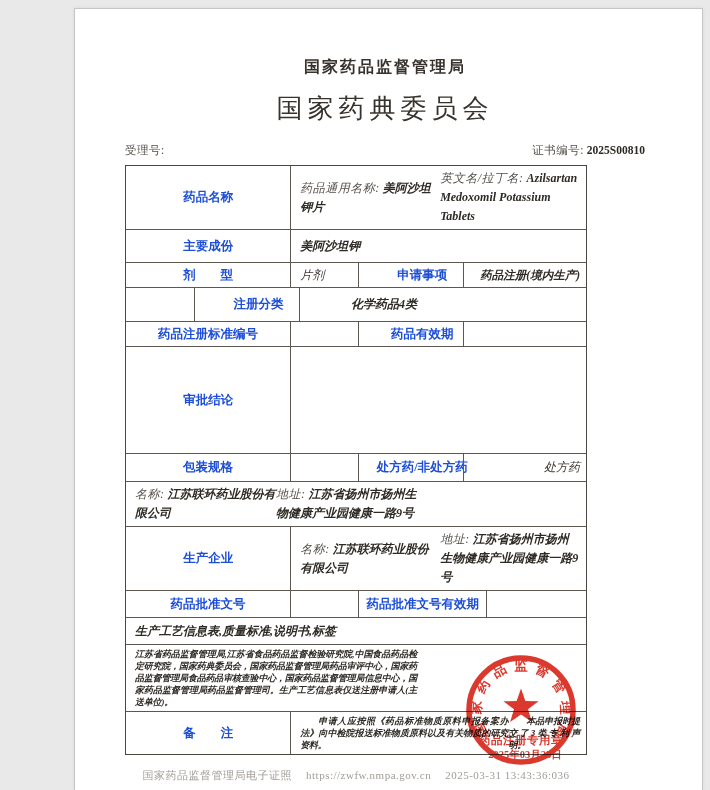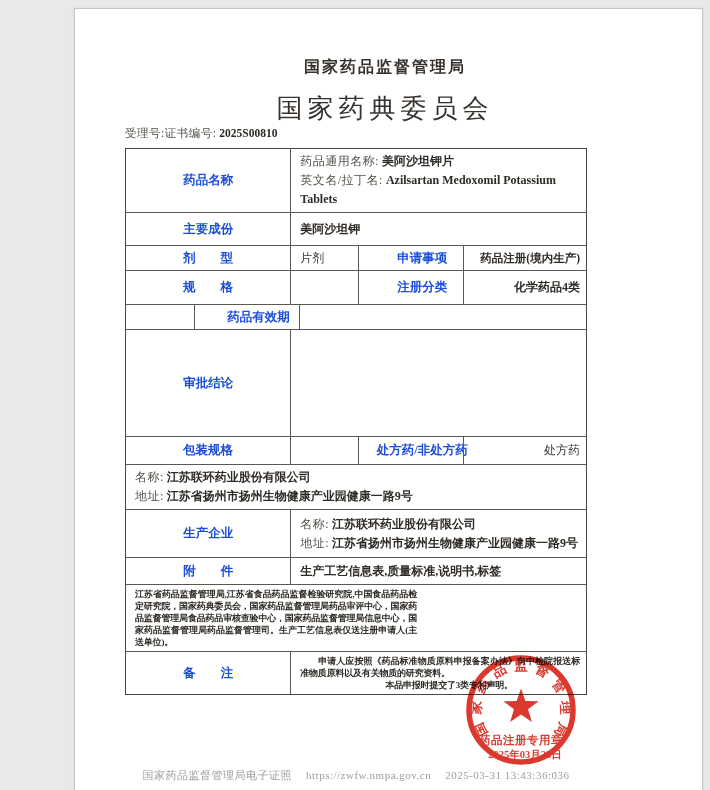--- a/index.html
+++ b/index.html
@@ -21,41 +21,41 @@
   .content { margin-left:50px; width:520px; }
   .agency-title {
     margin-top:48px; text-align:center;
     font-size:16px; font-weight:bold; letter-spacing:2px; color:#37322d;
   }
   .doc-title {
     margin-top:13px; text-align:center;
     font-size:26px; font-weight:normal; letter-spacing:5px; color:#37322d;
   }
   .meta-row {
-    display:flex; 
+    margin-top:17px; display:flex; justify-content:space-between;
     font-size:11.5px; color:#46413b;
   }
   .meta-row .num { font-weight:bold; color:#2e2a25; }
   .cert-table {
     margin-top:7px; width:462px;
     border:1.4px solid #4a4641;
     font-size:12px;
   }
   .tr { display:flex; border-top:1px solid #5c5751; }
   .tr:first-child { border-top:none; }
   .td { border-left:1px solid #5c5751; display:flex; }
   .td:first-child { border-left:none; }
   .td.lbl {
     align-items:center; justify-content:center;
     font-weight:bold; font-size:12.5px; text-align:center;
     color:#1d4ed8; white-space:nowrap;
   }
   .td.val {
     align-items:center; padding:3px 6px 3px 9px;
-    flex-direction:column; justify-content:center;
+    flex-direction:row; justify-content:center;font-style:italic;
   }
   .td.val > div { width:100%; }
   .w-165 { width:165px; } .w-68 { width:68px; }
   .w-105 { width:105px;padding-left:23px; } .w-124 { width:124px;text-align:right; }
   .w-129 { width:129px; } .w-100 { width:100px; }
   .w-297 { width:297px; }
   .k { color:#55504a; letter-spacing:0.5px; }
   .v { font-weight:bold; color:#2e2a25; }
   .small-lbl { font-size:11.5px; }
   .dense { font-size:9px; line-height:12px; text-align:justify; letter-spacing:-0.2px; }
@@ -125,31 +125,31 @@
         <div class="td val w-68">
           <div><span>片剂</span></div>
         </div>
         <div class="td lbl w-105">申请事项</div>
         <div class="td val w-124" style="white-space:nowrap;padding-left:6px;font-size:11.5px">
           <div><span class="v">药品注册(境内生产)</span></div>
         </div>
       </div>
 
       <div class="tr" style="min-height:34px">
-        <div class="td lbl w-165">规　　格</div>
         <div class="td val w-68">
           <div><span></span></div>
         </div>
         <div class="td lbl w-105">注册分类</div>
         <div class="td val w-124">
           <div><span class="v">化学药品4类</span></div>
         </div>
       </div>
 
       <div class="tr" style="min-height:25px">
+        <div class="td lbl w-165">药品注册标准编号</div>
         <div class="td val w-68">
           <div><span></span></div>
         </div>
         <div class="td lbl w-105">药品有效期</div>
         <div class="td val w-124">
           <div><span></span></div>
         </div>
       </div>
 
       <div class="tr" style="min-height:107px">
@@ -190,23 +190,32 @@
             <span class="k">名称:</span>
             <span class="v">江苏联环药业股份有限公司</span>
           </div>
           <div class="kv-line">
             <span class="k">地址:</span>
             <span class="v">江苏省扬州市扬州生物健康产业园健康一路9号</span>
           </div>
         </div>
       </div>
 
-
       <div class="tr" style="min-height:27px">
-        <div class="td lbl w-165">附　　件</div>
+        <div class="td lbl w-165">药品批准文号</div>
+        <div class="td val w-68">
+          <div><span></span></div>
+        </div>
+        <div class="td lbl w-129 small-lbl">药品批准文号有效期</div>
+        <div class="td val w-100">
+          <div><span></span></div>
+        </div>
+      </div>
+
+      <div class="tr" style="min-height:27px">
         <div class="td val w-297">
           <div><span class="v">生产工艺信息表,质量标准,说明书,标签</span></div>
         </div>
       </div>
 
 
       <div class="tr" style="min-height:51px">
         <div class="td val w-297 dense" style="font-weight:bold;color:#2e2a25">
           <div style="text-indent:0">江苏省药品监督管理局,江苏省食品药品监督检验研究院,中国食品药品检定研究院，国家药典委员会，国家药品监督管理局药品审评中心，国家药品监督管理局食品药品审核查验中心，国家药品监督管理局信息中心，国家药品监督管理局药品监督管理司。生产工艺信息表仅送注册申请人(主送单位)。</div>
         </div>

